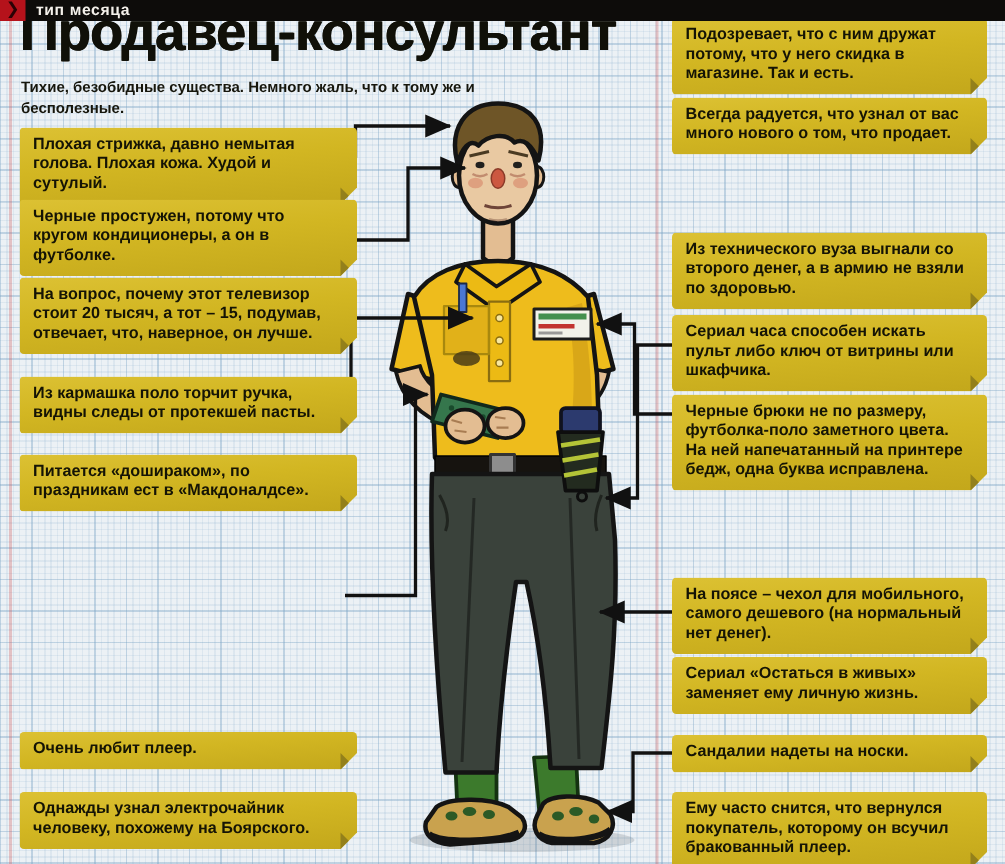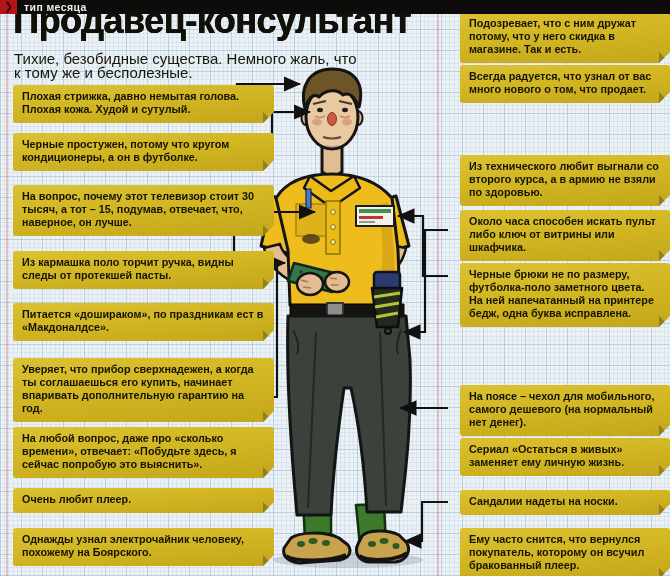--- a/index.html
+++ b/index.html
@@ -17,32 +17,32 @@
   .topbar{position:absolute;left:0;top:0;width:670px;height:14px;background:#0d0c0a;z-index:30;}
   .topbar .tag-icon{position:absolute;left:0;top:0;width:17px;height:14px;background:#b5121b;
     color:#2a0205;font-size:11px;font-weight:bold;line-height:13px;text-align:center;}
   .topbar .kicker{position:absolute;left:24px;top:1px;color:#f3f0ea;font-size:10.5px;
     font-weight:bold;letter-spacing:.4px;}
   
   .title{position:absolute;left:13px;top:0;z-index:25;color:#101008;
     font-size:36px;font-weight:bold;letter-spacing:-.5px;
     text-shadow:.6px 0 0 #101008, 0 .4px 0 #101008;}
   .subtitle{position:absolute;left:14px;top:52px;width:345px;z-index:25;color:#16160c;
-    font-size:15px;line-height:14px;font-weight:normal;}
+    font-size:10px;line-height:14px;font-weight:bold;}
   
-  .callout{position:absolute;width:261px;z-index:20;
+  .callout{position:absolute;width:225px;z-index:20;
     background:linear-gradient(175deg,#dcc133 0%,#d2b622 45%,#c3a71b 100%);
     color:#151405;font-size:10.8px;line-height:13px;font-weight:bold;
     padding:5px 9px 7px 9px;box-sizing:border-box;border-radius:3px;
     clip-path:polygon(0 0,100% 0,100% calc(100% - 11px),calc(100% - 11px) 100%,0 100%);
   }
   .callout::after{content:"";position:absolute;right:0;bottom:0;width:0;height:0;
     border-left:11px solid #93801b;border-top:11px solid transparent;}
   .callout.left{left:13px;}
-  .callout.right{left:448px;width:210px;margin-left:12px;}
+  .callout.right{left:448px;width:210px;}
   svg.layer{position:absolute;left:0;top:0;z-index:10;}
 </style>
 </head>
 <body>
 
 <div id="page">
 
   <div class="red-rule" style="left:6px"></div>
   <div class="red-rule" style="left:437px"></div>
 
@@ -161,31 +161,29 @@
   <div class="topbar">
     <div class="tag-icon">❯</div>
     <div class="kicker">тип месяца</div>
   </div>
 
   <div class="title">Продавец-консультант</div>
   <div class="subtitle">Тихие, безобидные существа. Немного жаль, что к тому же и бесполезные.</div>
 
   <div class="callout left" style="top:85px">Плохая стрижка, давно немытая голова. Плохая кожа. Худой и сутулый.</div>
   <div class="callout left" style="top:133px">Черные простужен, потому что кругом кондиционеры, а он в футболке.</div>
-  <div class="callout left" style="top:185px">На вопрос, почему этот телевизор стоит 30 тысяч, а тот – 15, подумав, отвечает, что, наверное, он лучше.</div>
+  <div class="callout left" style="top:185px">На вопрос, почему этот телевизор стоит 20 тысяч, а тот – 15, подумав, отвечает, что, наверное, он лучше.</div>
   <div class="callout left" style="top:251px">Из кармашка поло торчит ручка, видны следы от протекшей пасты.</div>
   <div class="callout left" style="top:303px">Питается «дошираком», по праздникам ест в «Макдоналдсе».</div>
-  <div class="callout left" style="top:358px">Уверяет, что прибор сверхнадежен, а когда ты соглашаешься его купить, начинает впаривать дополнительную гарантию на год.</div>
-  <div class="callout left" style="top:427px">На любой вопрос, даже про «сколько времени», отвечает: «Побудьте здесь, я сейчас попробую это выяснить».</div>
   <div class="callout left" style="top:488px">Очень любит плеер.</div>
   <div class="callout left" style="top:528px">Однажды узнал электрочайник человеку, похожему на Боярского.</div>
 
   <div class="callout right" style="top:12px">Подозревает, что с ним дружат потому, что у него скидка в магазине. Так и есть.</div>
   <div class="callout right" style="top:65px">Всегда радуется, что узнал от вас много нового о том, что продает.</div>
-  <div class="callout right" style="top:155px">Из технического любит выгнали со второго курса, а в армию не взяли по здоровью.</div>
-  <div class="callout right" style="top:210px">Около часа способен искать пульт либо ключ от витрины или шкафчика.</div>
+  <div class="callout right" style="top:155px">Из технического вуза выгнали со второго денег, а в армию не взяли по здоровью.</div>
+  <div class="callout right" style="top:210px">Сериал часа способен искать пульт либо ключ от витрины или шкафчика.</div>
   <div class="callout right" style="top:263px">Черные брюки не по размеру, футболка-поло заметного цвета. На ней напечатанный на принтере бедж, одна буква исправлена.</div>
   <div class="callout right" style="top:385px">На поясе – чехол для мобильного, самого дешевого (на нормальный нет денег).</div>
   <div class="callout right" style="top:438px">Сериал «Остаться в живых» заменяет ему личную жизнь.</div>
   <div class="callout right" style="top:490px">Сандалии надеты на носки.</div>
   <div class="callout right" style="top:528px">Ему часто снится, что вернулся покупатель, которому он всучил бракованный плеер.</div>
 
 </div>
 
 </body></html>

